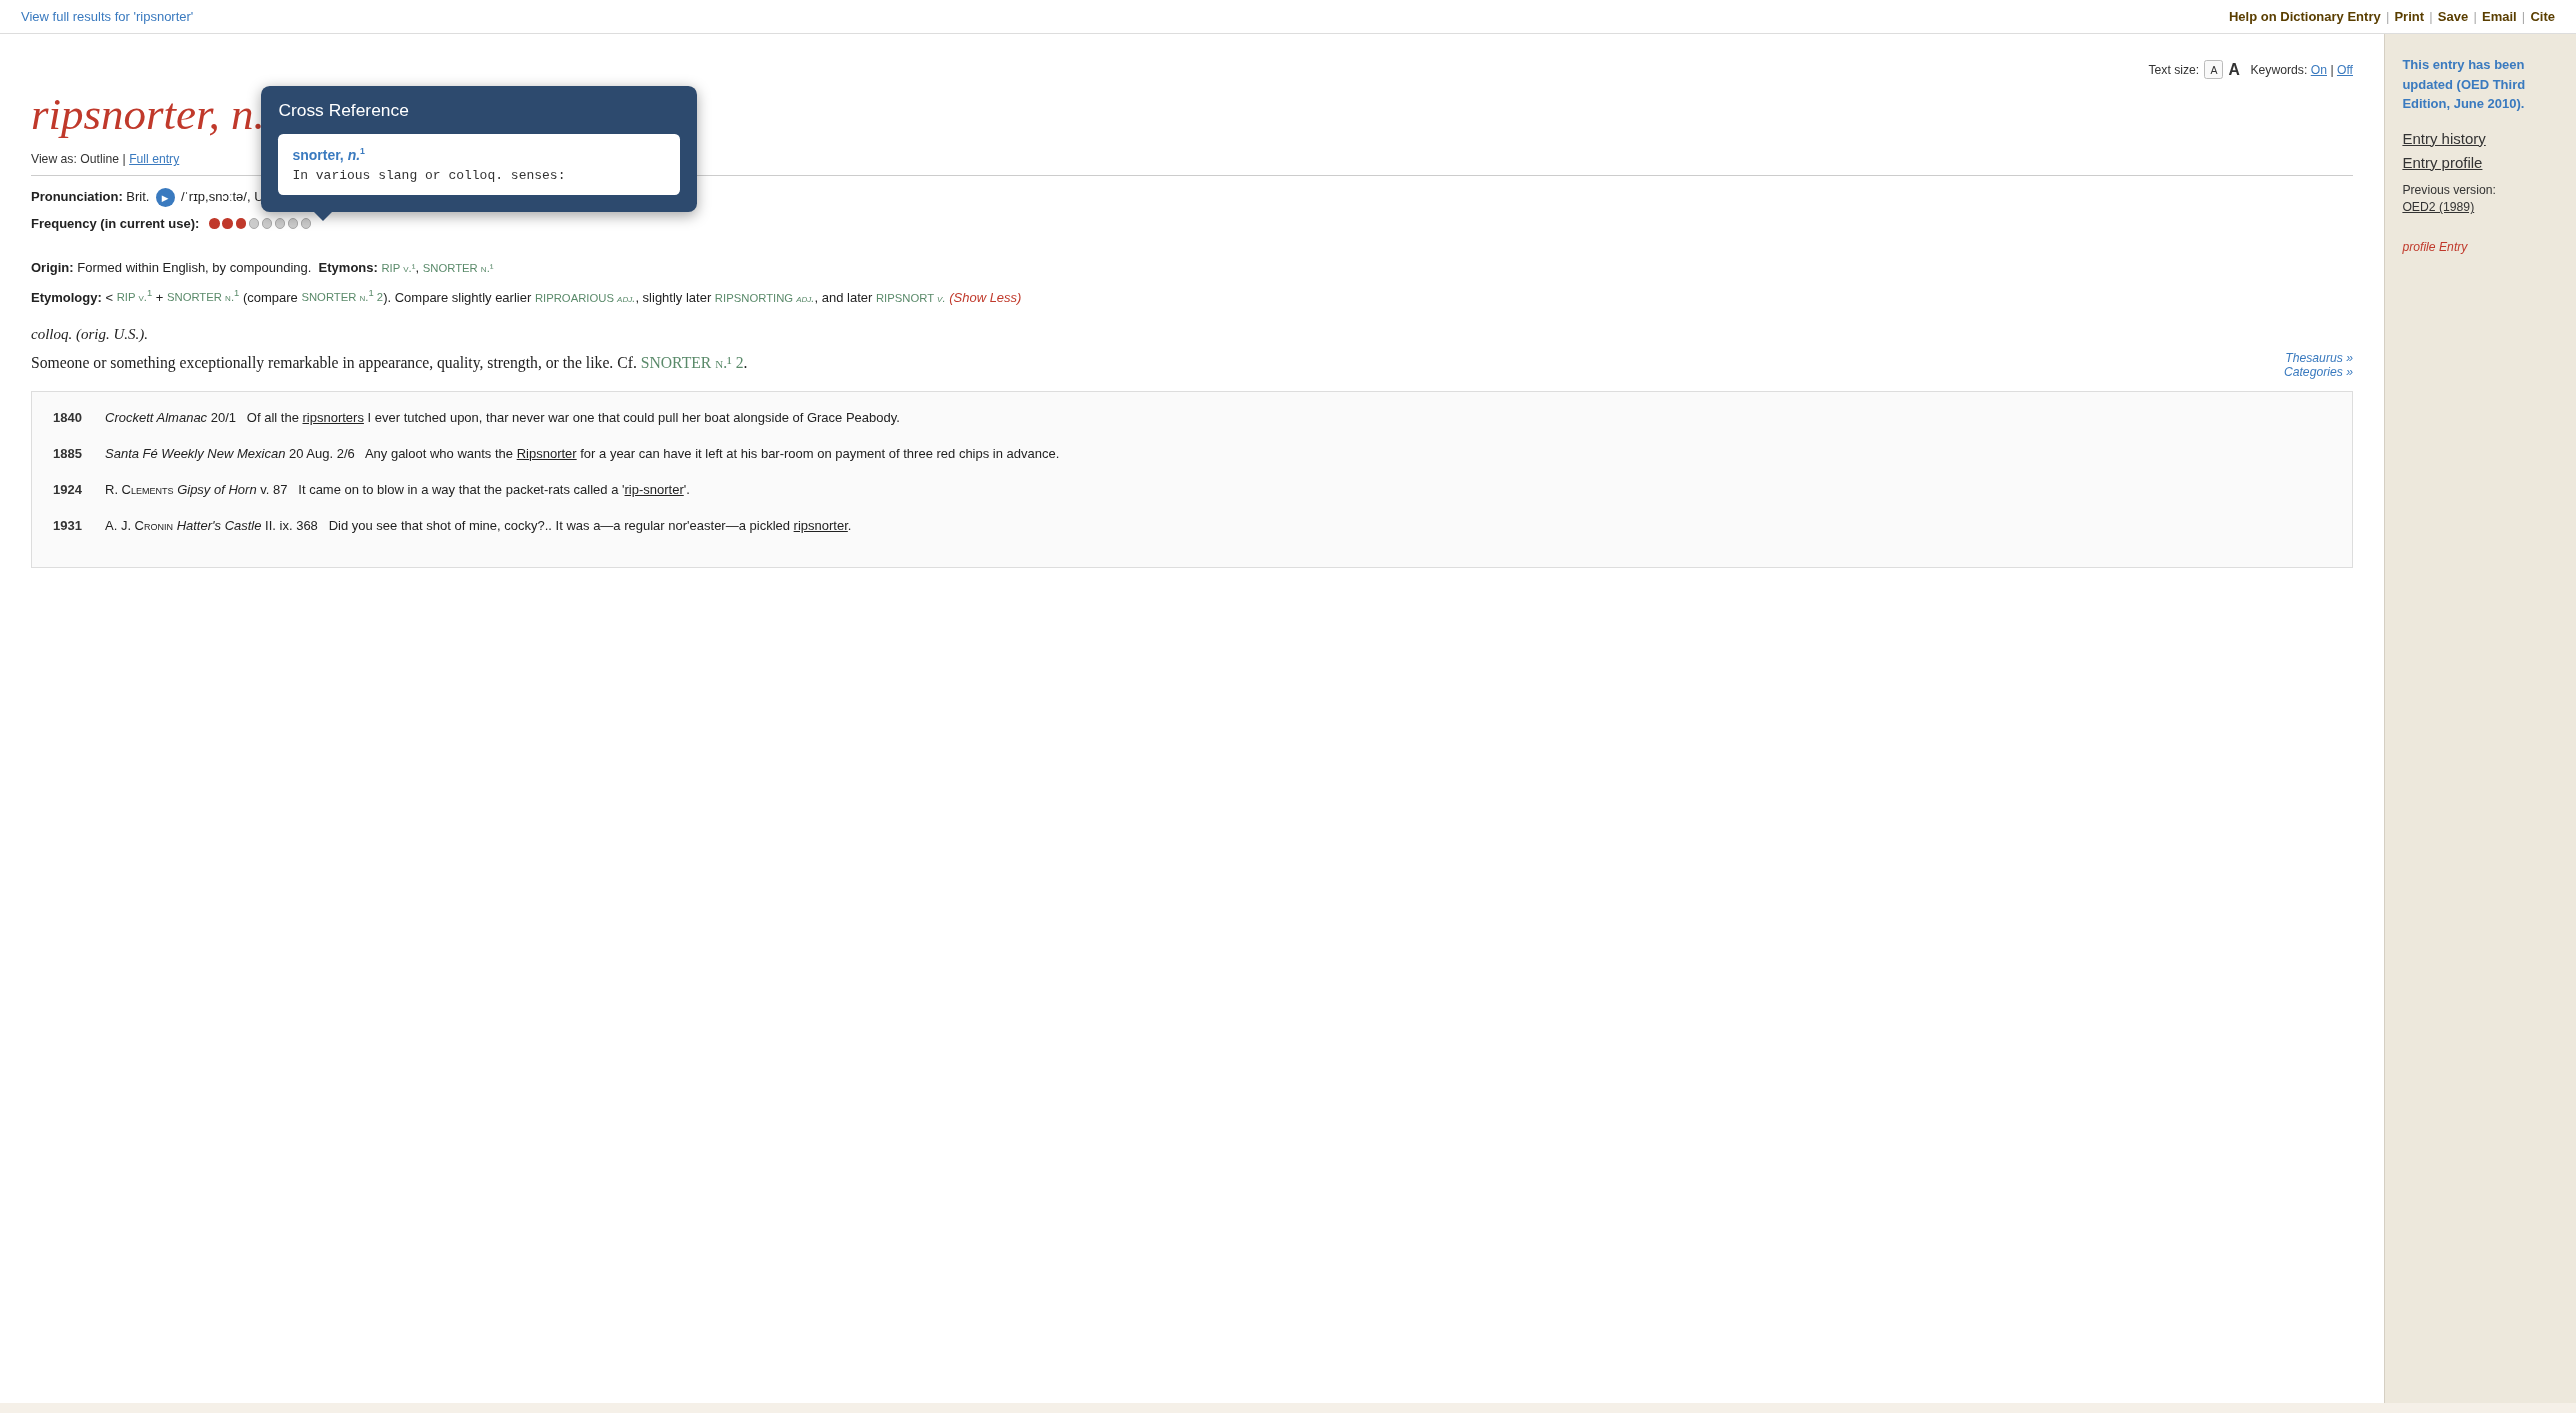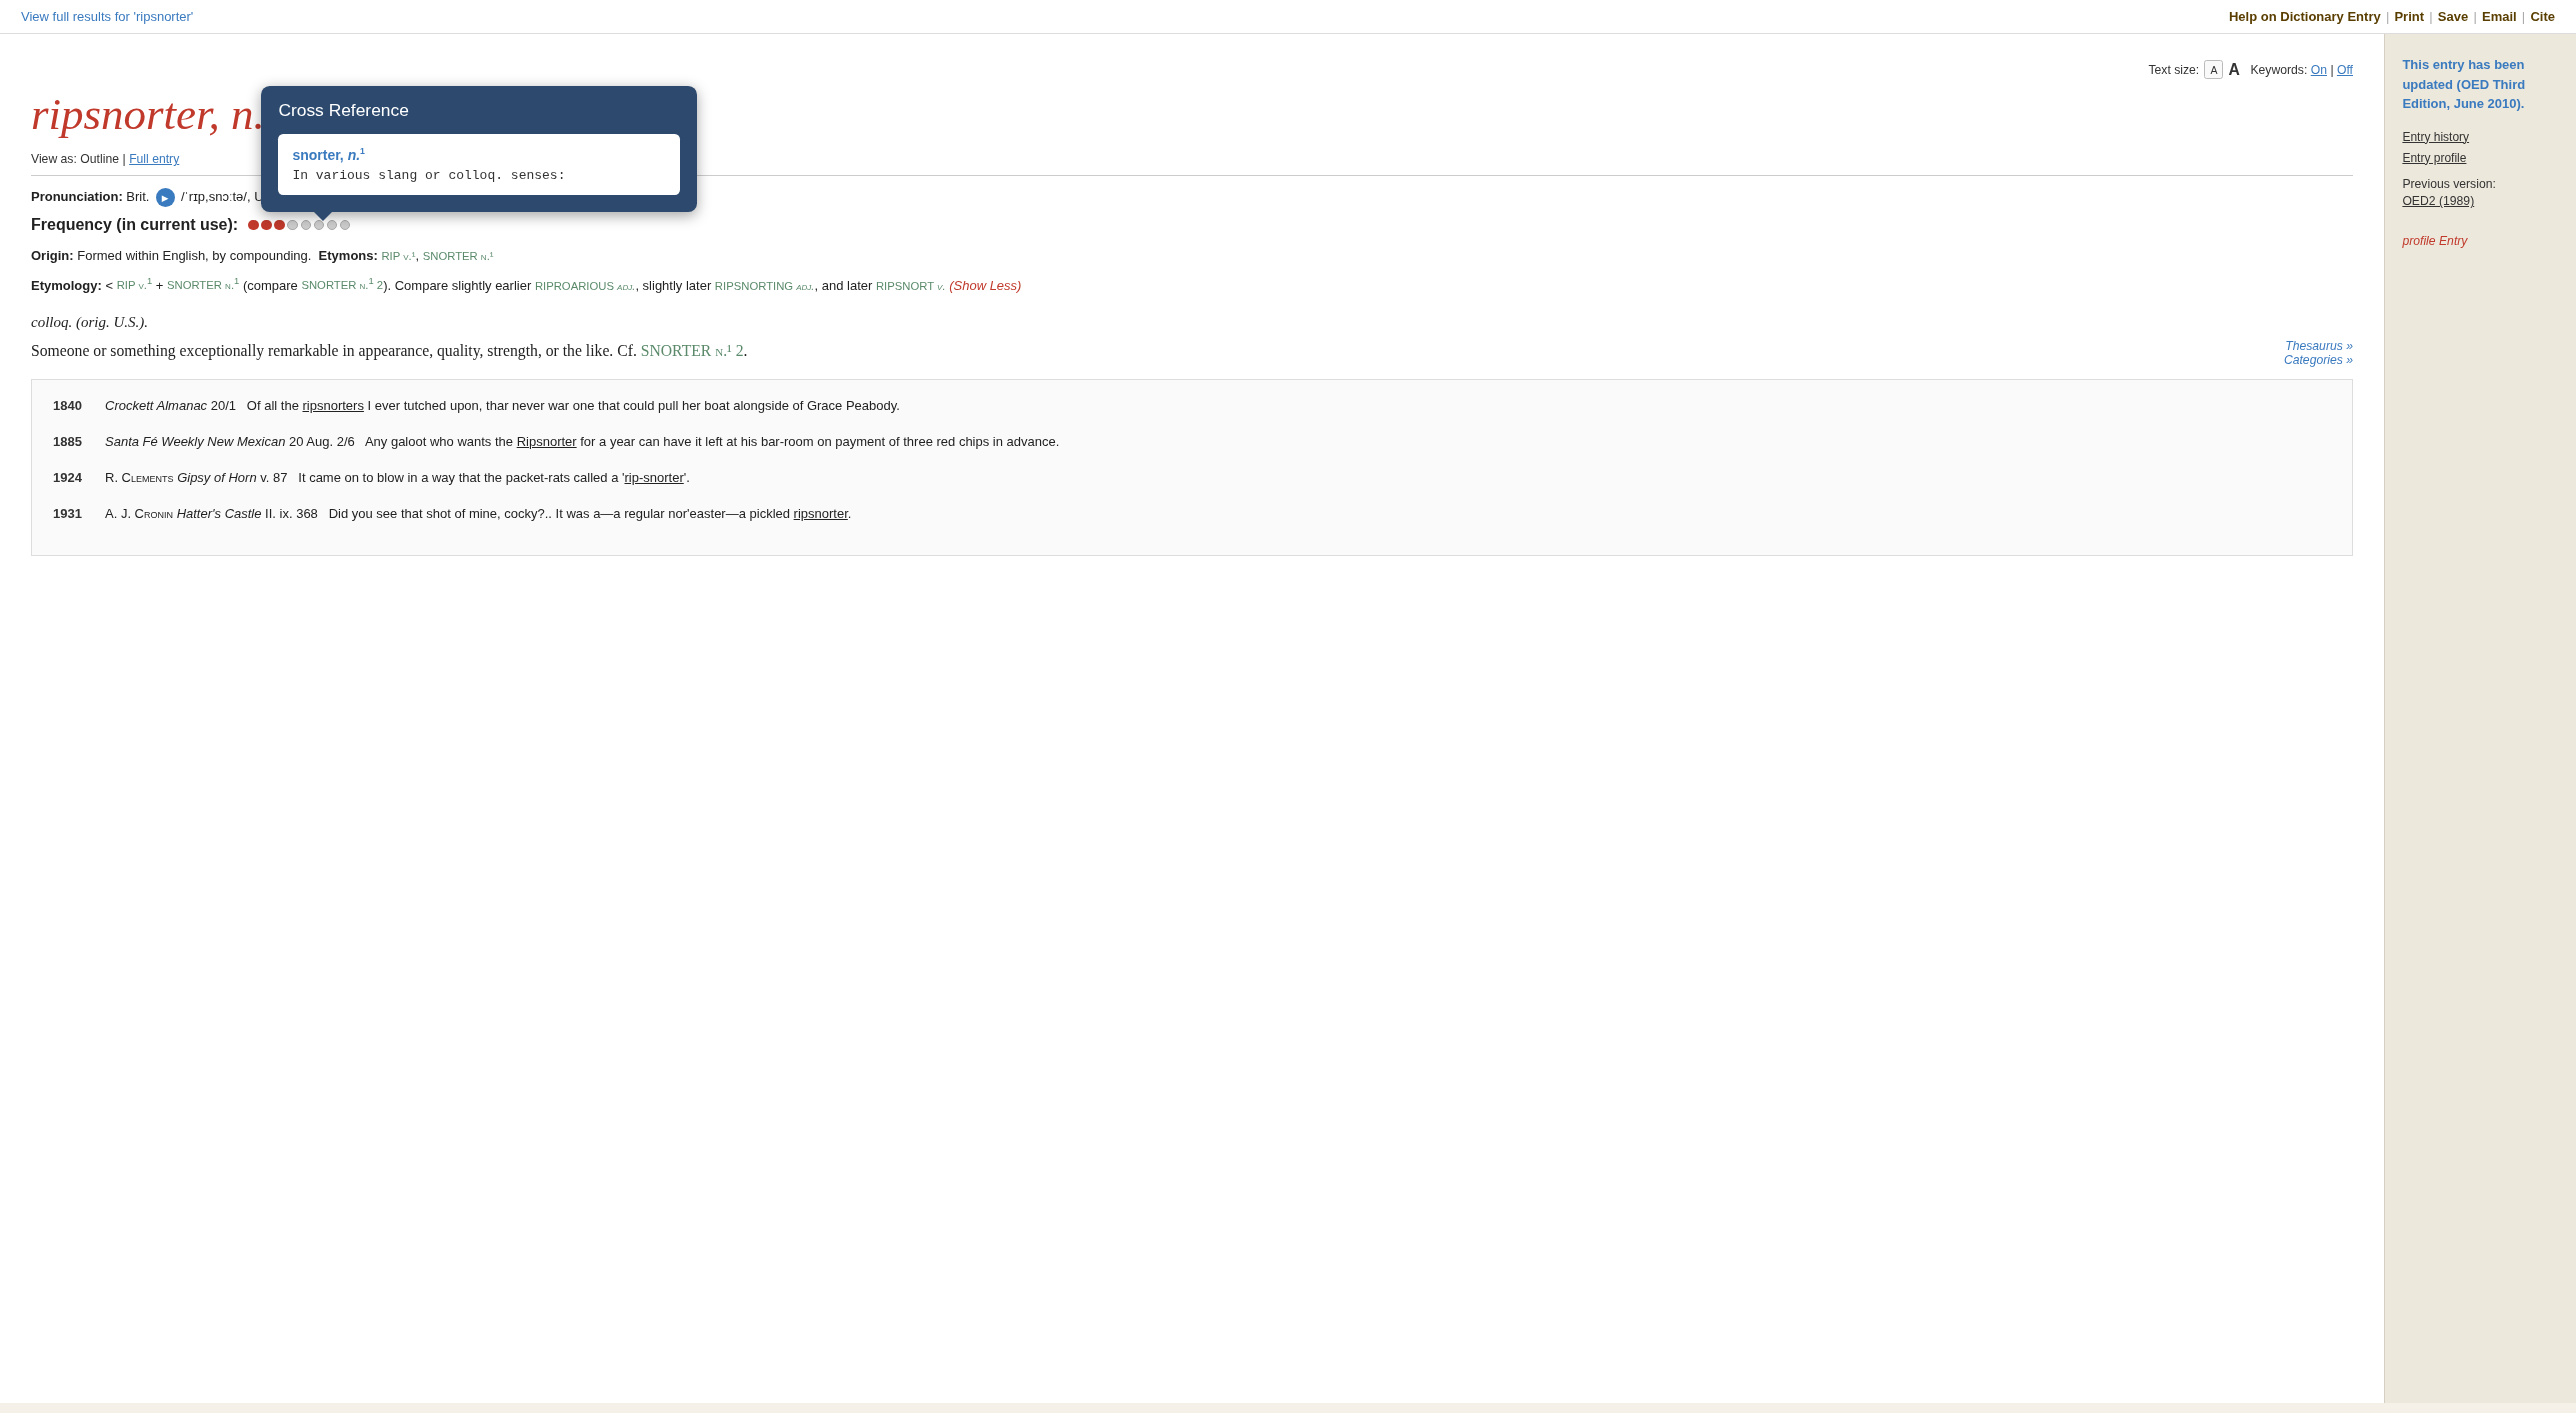--- a/index.html
+++ b/index.html
@@ -150,22 +150,22 @@
       border-radius: 50%;
       color: #fff;
       font-size: 8.7px;
       margin: 0 2.6px;
       cursor: pointer;
     }
     .ipa { font-family: Arial, sans-serif; }
 
     
     .frequency-row {
-      font-size: 16px;
-      margin-bottom: 12px;
+      font-size: 13px;
+      margin-bottom: 27px;
       font-family: Arial, sans-serif;
       display: flex;
       align-items: center;
       gap: 10px;
     }
     .freq-dots {
       display: flex;
       gap: 2.6px;
     }
     .freq-dot {
@@ -263,21 +263,21 @@
       color: #3a7abf;
       font-family: Arial, sans-serif;
       font-size: 13px;
       font-weight: bold;
       line-height: 1.5;
       margin-bottom: 15.7px;
     }
     .sidebar-link {
       display: block;
       font-family: Arial, sans-serif;
-      font-size: 12px;
+      font-size: 15px;
       color: #333;
       text-decoration: underline;
       margin-bottom: 7px;
       cursor: pointer;
     }
     .sidebar-prev-label {
       font-family: Arial, sans-serif;
       font-size: 12.2px;
       color: #333;
       margin-top: 12.2px;

